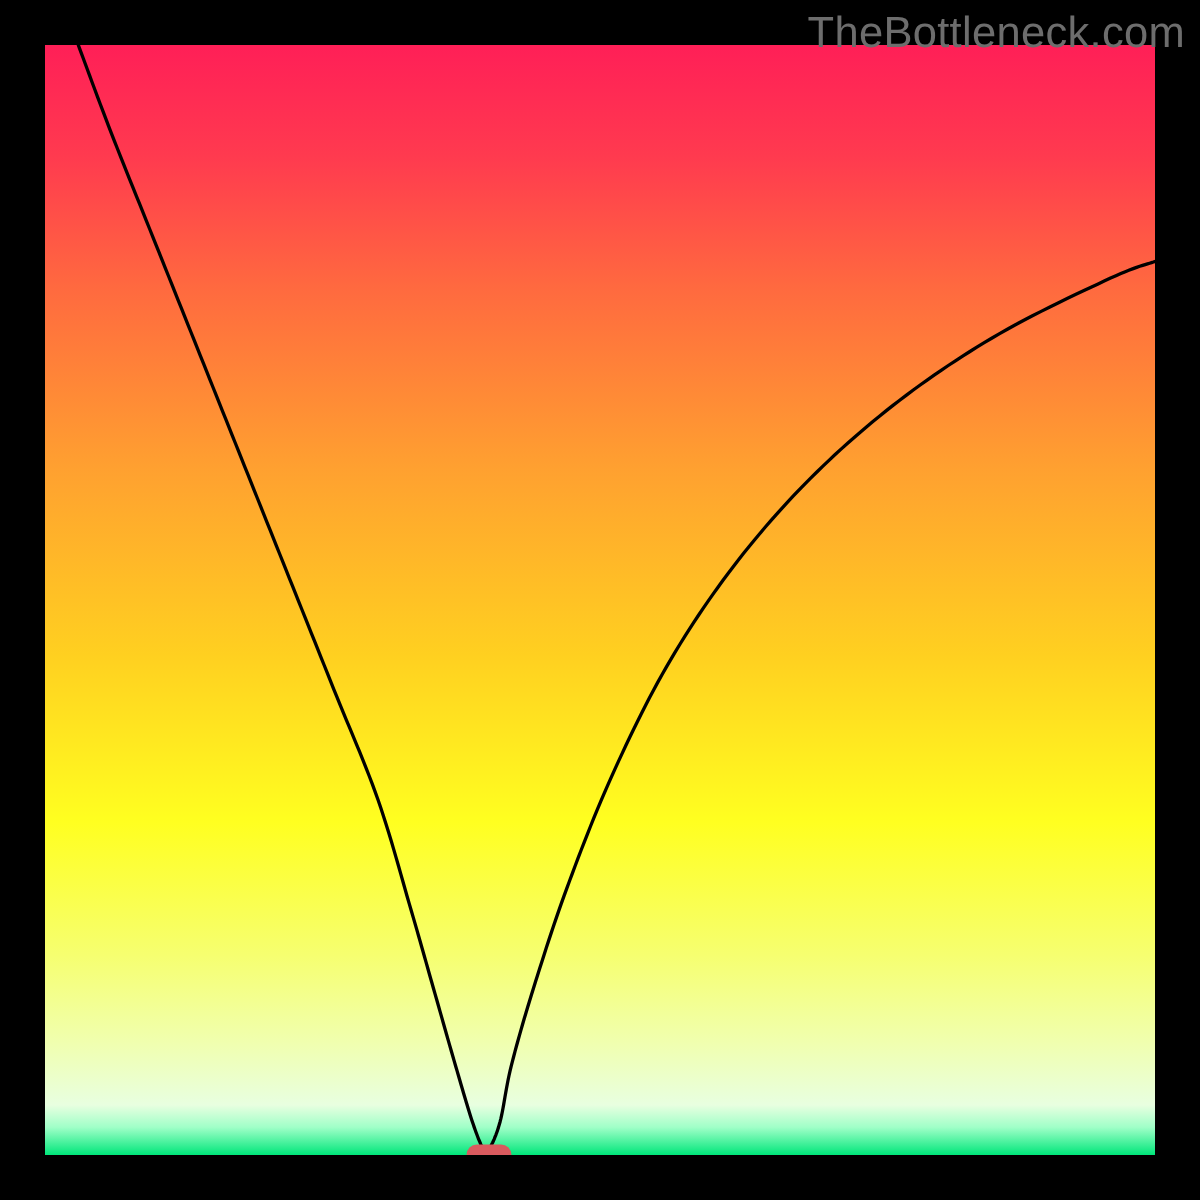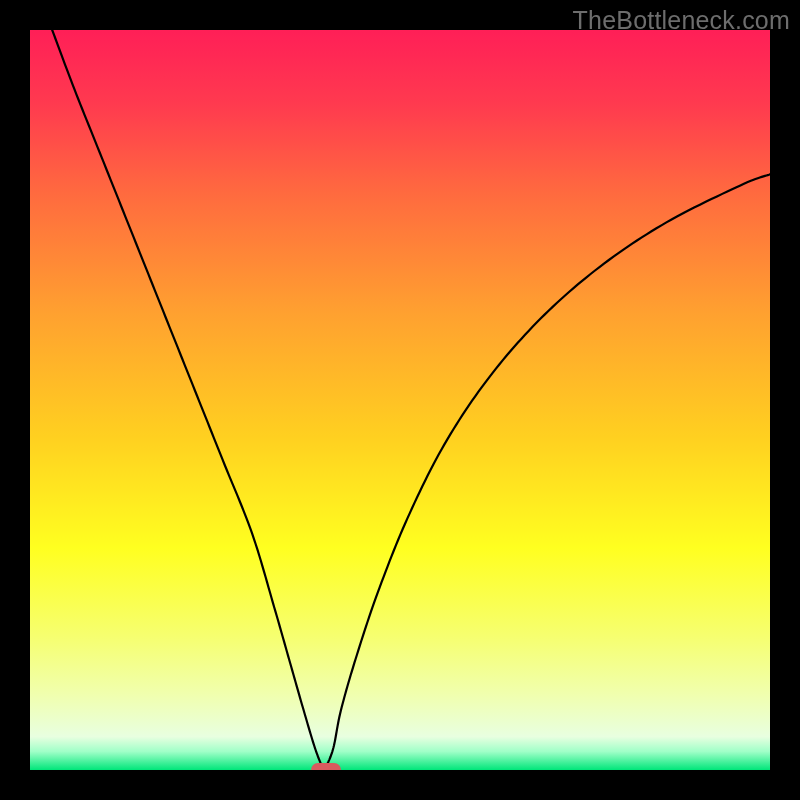--- a/index.html
+++ b/index.html
@@ -20,21 +20,21 @@
   }
   .gradient-bg {
     position: absolute;
     inset: 0;
   }
   .watermark {
     position: absolute;
     top: 6px;
     right: 10px;
     font-family: Arial, Helvetica, sans-serif;
-    font-size: 25px;
+    font-size: 29px;
     font-weight: 500;
     color: #6d6d6d;
     letter-spacing: 0.2px;
     pointer-events: none;
   }
   svg.curve {
     position: absolute;
     inset: 0;
   }
   .marker {

